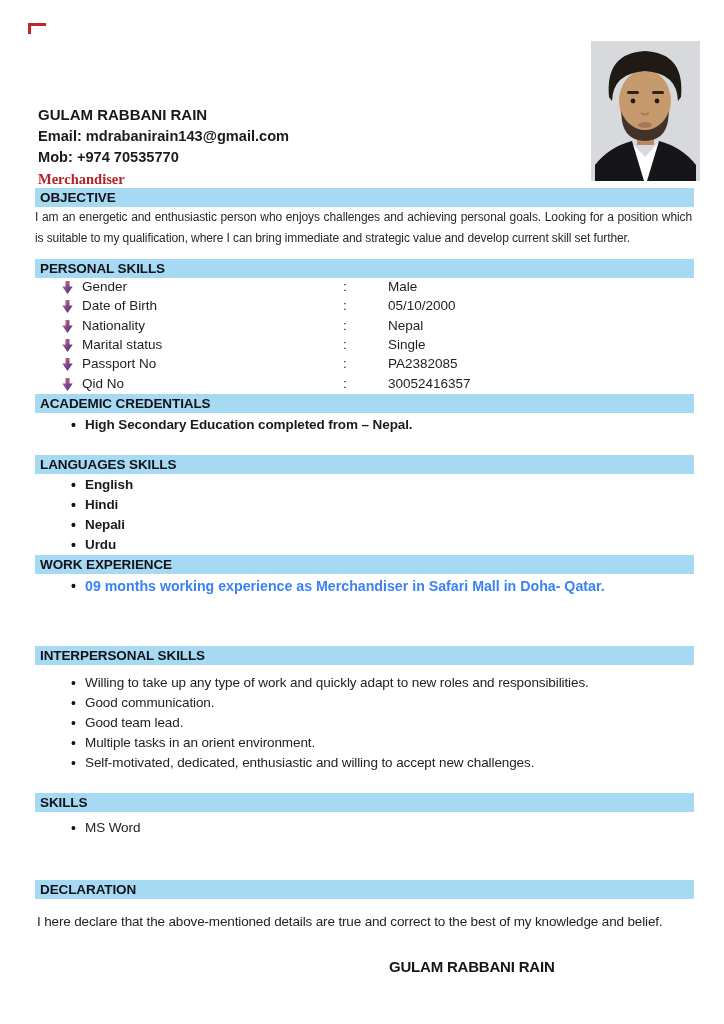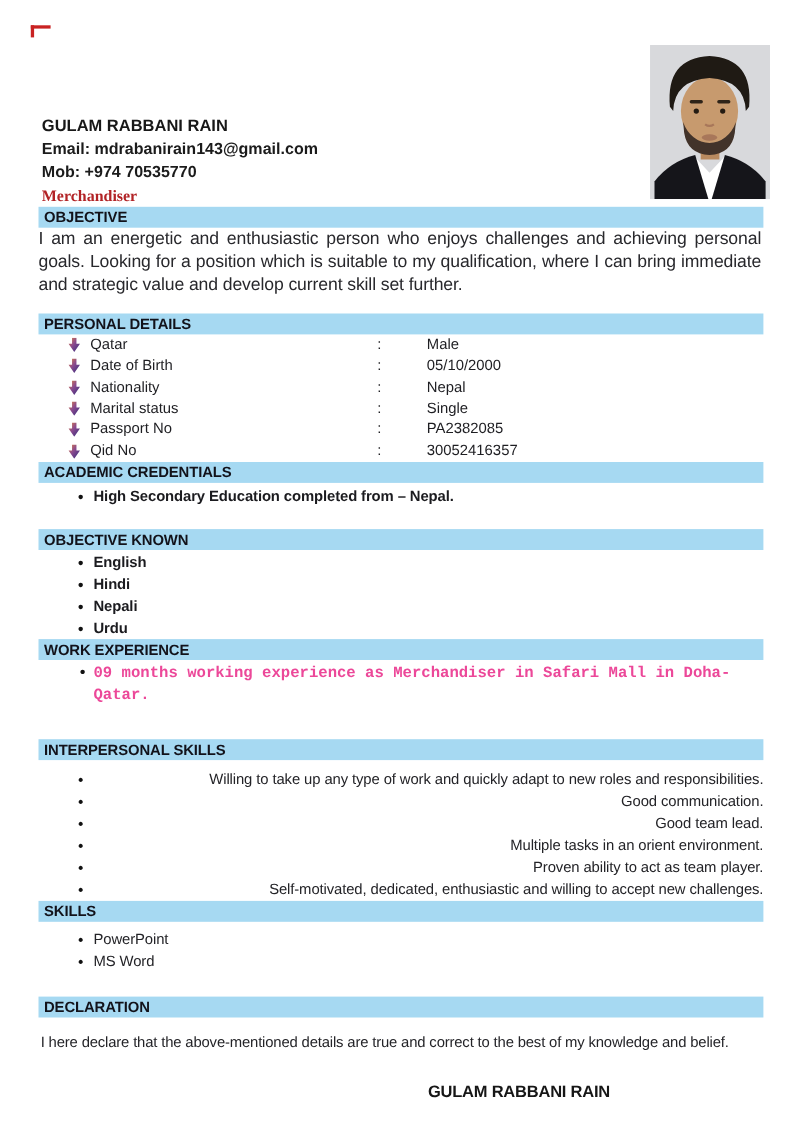--- a/index.html
+++ b/index.html
@@ -17,41 +17,41 @@
   .hdr .role{font-family:"Liberation Serif", serif;font-weight:bold;font-size:14.5px;color:#b22326;}
   
   .photo{position:absolute;left:591px;top:23px;width:109px;height:140px;background:#d8d9dc;overflow:hidden;}
   
   .main{position:absolute;left:35px;top:170px;width:659px;}
   .bar{
     height:19px;line-height:19px;background:#a6d9f2;color:#12121a;
     font-weight:bold;font-size:13.5px;padding-left:5px;letter-spacing:-0.1px;
   }
   .obj-text{
-    margin:0;width:657px;height:78px;font-size:16px;line-height:21px;
+    margin:0;width:657px;height:52px;font-size:12px;line-height:21px;
     text-align:justify;color:#28282c;letter-spacing:-0.1px;
   }
   
   .pd{position:relative;height:116px;}
   .pdrow{position:relative;height:19.33px;font-size:13.5px;color:#1e1e22;}
   .pdrow .pd-icon{position:absolute;left:27px;top:3px;}
   .pdrow .pd-label{position:absolute;left:47px;top:1px;}
   .pdrow .pd-colon{position:absolute;left:308px;top:1px;}
   .pdrow .pd-value{position:absolute;left:353px;top:1px;}
   
   .blist{list-style:none;margin:0;padding:0;}
   .blist li{position:relative;padding-left:50px;line-height:20px;font-size:13.5px;color:#232327;letter-spacing:-0.1px;}
   .blist li::before{content:"\2022";position:absolute;left:36px;top:0;font-size:14px;color:#111;}
   .blist.bold li{font-weight:bold;font-size:13.5px;color:#1b1b1f;}
-  .blist.serif li{font-family:Liberation Mono, monospace;font-weight:bold;font-size:14.2px;color:#ec4899;letter-spacing:0;}
+  .blist.serif li{font-family:Liberation Sans, sans-serif;font-weight:bold;font-size:14.2px;color:#3b82f6;letter-spacing:0;}
   .ac-list{padding:2px 0 0 0;height:40px;}
   .lang-list{padding:1px 0 0 0;height:80px;}
   .we-list{padding:2px 0 0 0;height:60px;}
   .is-bar{margin-top:10px;}
-  .is-list{padding:8px 0 0 0;height:120px;text-align:right;}
+  .is-list{padding:8px 0 0 0;height:120px;}
   .sk-list{padding:6px 0 0 0;height:62px;}
   .decl-text{margin:13px 0 0 2px;font-size:13.5px;line-height:20px;color:#242428;letter-spacing:-0.15px;white-space:nowrap;}
   .signature{margin:26px 0 0 354px;font-weight:bold;font-size:15px;color:#161616;letter-spacing:-0.2px;}
 </style>
 </head>
 <body>
 
 <div class="page">
 
   <div class="corner-mark"></div>
@@ -90,27 +90,27 @@
       <circle cx="66" cy="60" r="2.4" fill="#241b12"></circle>
       <path d="M50,72 Q54,75 58,72" stroke="#a8775a" stroke-width="2" fill="none"></path>
     </svg>
   </div>
 
   <div class="main">
 
     <div class="bar">OBJECTIVE</div>
     <p class="obj-text">I am an energetic and enthusiastic person who enjoys challenges and achieving personal goals. Looking for a position which is suitable to my qualification, where I can bring immediate and strategic value and develop current skill set further.</p>
 
-    <div class="bar">PERSONAL DETAILS</div>
+    <div class="bar">PERSONAL SKILLS</div>
     <div class="pd">
       <div class="pdrow">
         <span class="pd-icon"><svg width="11" height="13" viewBox="0 0 11 13">
               <path d="M3.5,0 h4 v5.5 h3.2 L5.5,13 L0.3,5.5 h3.2 Z" fill="url(#gradArrow)"></path>
             </svg></span>
-        <span class="pd-label">Qatar</span>
+        <span class="pd-label">Gender</span>
         <span class="pd-colon">:</span>
         <span class="pd-value">Male</span>
       </div>
       <div class="pdrow">
         <span class="pd-icon"><svg width="11" height="13" viewBox="0 0 11 13">
               <path d="M3.5,0 h4 v5.5 h3.2 L5.5,13 L0.3,5.5 h3.2 Z" fill="url(#gradArrow)"></path>
             </svg></span>
         <span class="pd-label">Date of Birth</span>
         <span class="pd-colon">:</span>
         <span class="pd-value">05/10/2000</span>
@@ -147,46 +147,44 @@
         <span class="pd-colon">:</span>
         <span class="pd-value">30052416357</span>
       </div>
     </div>
 
     <div class="bar">ACADEMIC CREDENTIALS</div>
     <ul class="blist bold ac-list">
       <li>High Secondary Education completed from – Nepal.</li>
     </ul>
 
-    <div class="bar">OBJECTIVE KNOWN</div>
+    <div class="bar">LANGUAGES SKILLS</div>
     <ul class="blist bold lang-list">
       <li>English</li>
       <li>Hindi</li>
       <li>Nepali</li>
       <li>Urdu</li>
     </ul>
 
     <div class="bar">WORK EXPERIENCE</div>
     <ul class="blist serif we-list">
       <li>09 months working experience as Merchandiser in Safari Mall in Doha- Qatar.</li>
     </ul>
 
     <div class="bar is-bar">INTERPERSONAL SKILLS</div>
     <ul class="blist is-list">
       <li>Willing to take up any type of work and quickly adapt to new roles and responsibilities.</li>
       <li>Good communication.</li>
       <li>Good team lead.</li>
       <li>Multiple tasks in an orient environment.</li>
-      <li>Proven ability to act as team player.</li>
       <li>Self-motivated, dedicated, enthusiastic and willing to accept new challenges.</li>
     </ul>
 
     <div class="bar">SKILLS</div>
     <ul class="blist sk-list">
-      <li>PowerPoint</li>
       <li>MS Word</li>
     </ul>
 
     <div class="bar">DECLARATION</div>
     <p class="decl-text">I here declare that the above-mentioned details are true and correct to the best of my knowledge and belief.</p>
     <div class="signature">GULAM RABBANI RAIN</div>
 
   </div>
 </div>
 

